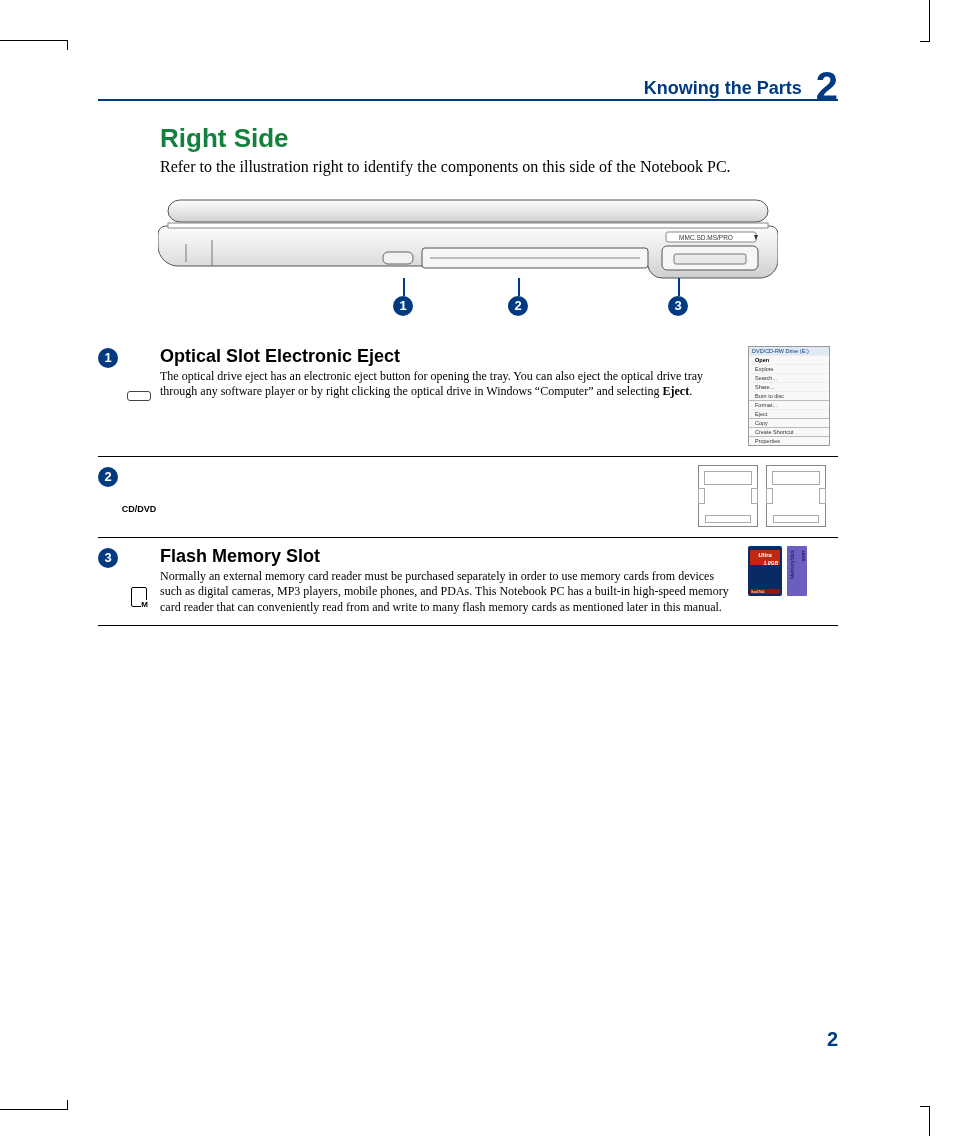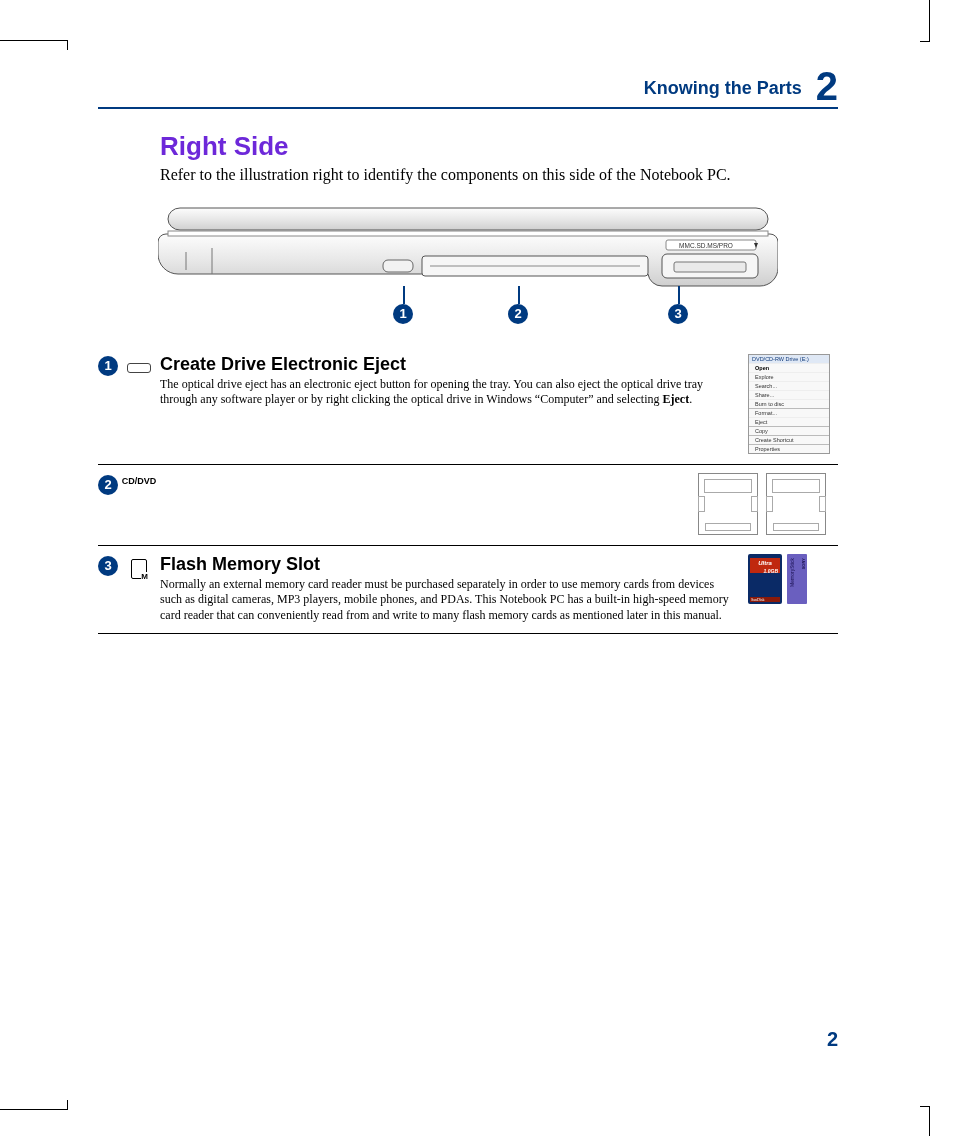--- a/index.html
+++ b/index.html
@@ -6,34 +6,34 @@
   .page{width:954px;height:1136px;position:relative;box-sizing:border-box;}
   .crop-tl{position:absolute;left:0;top:40px;width:68px;height:0;border-top:1px solid #000;}
   .crop-tl::after{content:"";position:absolute;right:0;top:-1px;height:10px;border-right:1px solid #000;}
   .crop-tr{position:absolute;right:24px;top:0;height:42px;border-right:1px solid #000;}
   .crop-tr::after{content:"";position:absolute;right:-1px;bottom:0;width:10px;border-bottom:1px solid #000;}
   .crop-bl{position:absolute;left:0;bottom:26px;width:68px;border-top:1px solid #000;}
   .crop-bl::after{content:"";position:absolute;right:0;bottom:0;height:10px;border-right:1px solid #000;top:-10px;}
   .crop-br{position:absolute;right:24px;bottom:0;height:30px;border-right:1px solid #000;}
   .crop-br::after{content:"";position:absolute;right:-1px;top:0;width:10px;border-top:1px solid #000;}
   .sheet{position:absolute;left:98px;top:62px;width:740px;}
-  .hdr{border-bottom:2px solid #003a80;text-align:right;padding-bottom:8px;}
+  .hdr{border-bottom:2px solid #003a80;text-align:right;padding-bottom:0;}
   .hdr-title{display:inline-block;vertical-align:baseline;color:#003a80;font-family:Arial,Helvetica,sans-serif;font-weight:bold;font-size:18px;margin-right:10px;}
   .hdr-num{display:inline-block;vertical-align:baseline;color:#003a80;font-family:Arial,Helvetica,sans-serif;font-weight:bold;font-size:40px;line-height:36px;position:relative;top:6px;}
-  .section-title{color:#6d28d9;font-family:Arial,Helvetica,sans-serif;font-weight:bold;font-size:26px;margin-top:22px;margin-left:62px;}
+  .section-title{color:#15803d;font-family:Arial,Helvetica,sans-serif;font-weight:bold;font-size:26px;margin-top:22px;margin-left:62px;}
   .intro{font-size:16px;margin:4px 0 0 62px;}
   .laptop-fig{margin:20px auto 16px auto;width:620px;}
   .laptop-svg{display:block;margin:0 auto;}
   .callouts{position:relative;height:46px;margin-top:-4px;}
   .lead{position:absolute;top:0;width:0;border-left:2px solid #003a80;}
   .badge{position:absolute;width:20px;height:20px;border-radius:50%;background:#003a80;color:#fff;font-family:Arial,Helvetica,sans-serif;font-weight:bold;font-size:13px;text-align:center;line-height:20px;}
   .item{border-bottom:1px solid #000;padding:6px 0 10px 0;margin-top:2px;}
   .item-row{display:flex;align-items:flex-start;}
   .item-badge{flex:0 0 20px;width:20px;height:20px;border-radius:50%;background:#003a80;color:#fff;font-family:Arial,Helvetica,sans-serif;font-weight:bold;font-size:13px;text-align:center;line-height:20px;margin-top:2px;}
-  .item-icon{flex:0 0 42px;text-align:center;font-family:Arial,Helvetica,sans-serif;font-size:9px;font-weight:bold;color:#000;padding-top:3px;}
+  .item-icon{flex:0 0 42px;text-align:center;font-family:Arial,Helvetica,sans-serif;font-size:9px;font-weight:bold;color:#000;padding-top:3px;margin-top:36px;}
   .item-main{flex:1 1 auto;padding-right:10px;}
   .item-title{font-family:Arial,Helvetica,sans-serif;font-weight:bold;font-size:18px;color:#000;}
   .item-body{font-size:12px;line-height:1.28;margin-top:2px;}
   .item-img{flex:0 0 90px;}
   .menu-box{width:80px;border:1px solid #999;font-family:Arial,Helvetica,sans-serif;font-size:5.5px;background:#f8f8f8;}
   .menu-hdr{background:#dfe8f5;color:#113a7a;padding:1px 3px;}
   .menu-li{padding:1px 6px;border-top:1px solid #eee;color:#333;}
   .menu-li.b{font-weight:bold;color:#000;}
   .menu-li.sep{border-top:1px solid #bbb;}
   .drives{display:flex;gap:8px;}
@@ -113,21 +113,21 @@
         <div class="lead" style="left:520px;height:18px;"></div>
         <div class="badge" style="left:510px;top:18px;">3</div>
       </div>
     </div>
 
     <div class="item">
       <div class="item-row">
         <div class="item-badge">1</div>
         <div class="item-icon"><span class="eject-ico"></span></div>
         <div class="item-main">
-          <div class="item-title">Create Drive Electronic Eject</div>
+          <div class="item-title">Optical Slot Electronic Eject</div>
           <div class="item-body">
             <span>The optical drive eject has an electronic eject button for opening the tray. You can also eject the optical drive tray through any software player or by right clicking the optical drive in Windows “Computer” and selecting </span><b>Eject</b><span>.</span>
           </div>
         </div>
         <div class="item-img">
           <div class="menu-box">
             <div class="menu-hdr">DVD/CD-RW Drive (E:)</div>
             <div class="menu-li b">Open</div>
             <div class="menu-li">Explore</div>
             <div class="menu-li">Search...</div>

